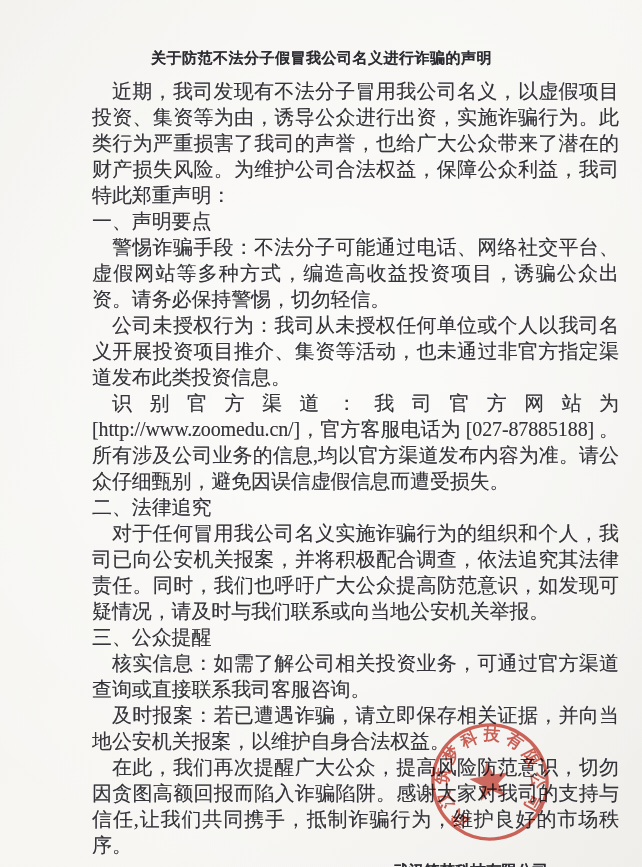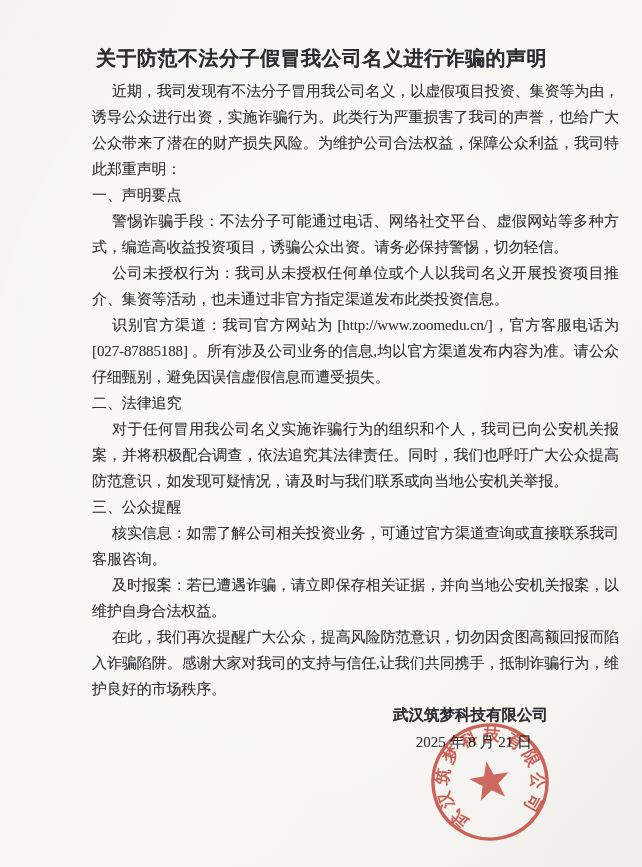--- a/index.html
+++ b/index.html
@@ -15,33 +15,33 @@
       radial-gradient(ellipse 130% 110% at 48% 42%, rgba(255,255,255,0.55), rgba(0,0,0,0) 60%),
       linear-gradient(118deg, #f2f1ee 0%, #f6f5f2 28%, #f7f6f3 55%, #f3f2ef 82%, #efeeea 100%);
     color: #34343a;
   }
   .content {
     position: absolute;
     left: 92px; top: 44px;
     width: 527px;
   }
   .doc-title {
-    font-size: 20px;
+    font-size: 15px;
     font-weight: bold;
     letter-spacing: 0.5px;
     text-align: center;
     transform: translateX(-34px);
     color: #2b2b31;
     line-height: 28px;
     margin-bottom: 6px;
     text-shadow: 0 0 0.5px rgba(43,43,49,0.55);
   }
   .doc-body p {
     margin: 0;
-    font-size: 15px;
+    font-size: 20px;
     line-height: 26px;
     letter-spacing: -0.12px;
     text-align: justify;
     text-shadow: 0 0 0.4px rgba(52,52,62,0.4);
   }
   .doc-body p.para { text-indent: 20px; }
   .doc-body p.heading { text-indent: 0; }
   .signature-block { margin-top: 0; }
   .signature-company {
     font-size: 15.5px;

